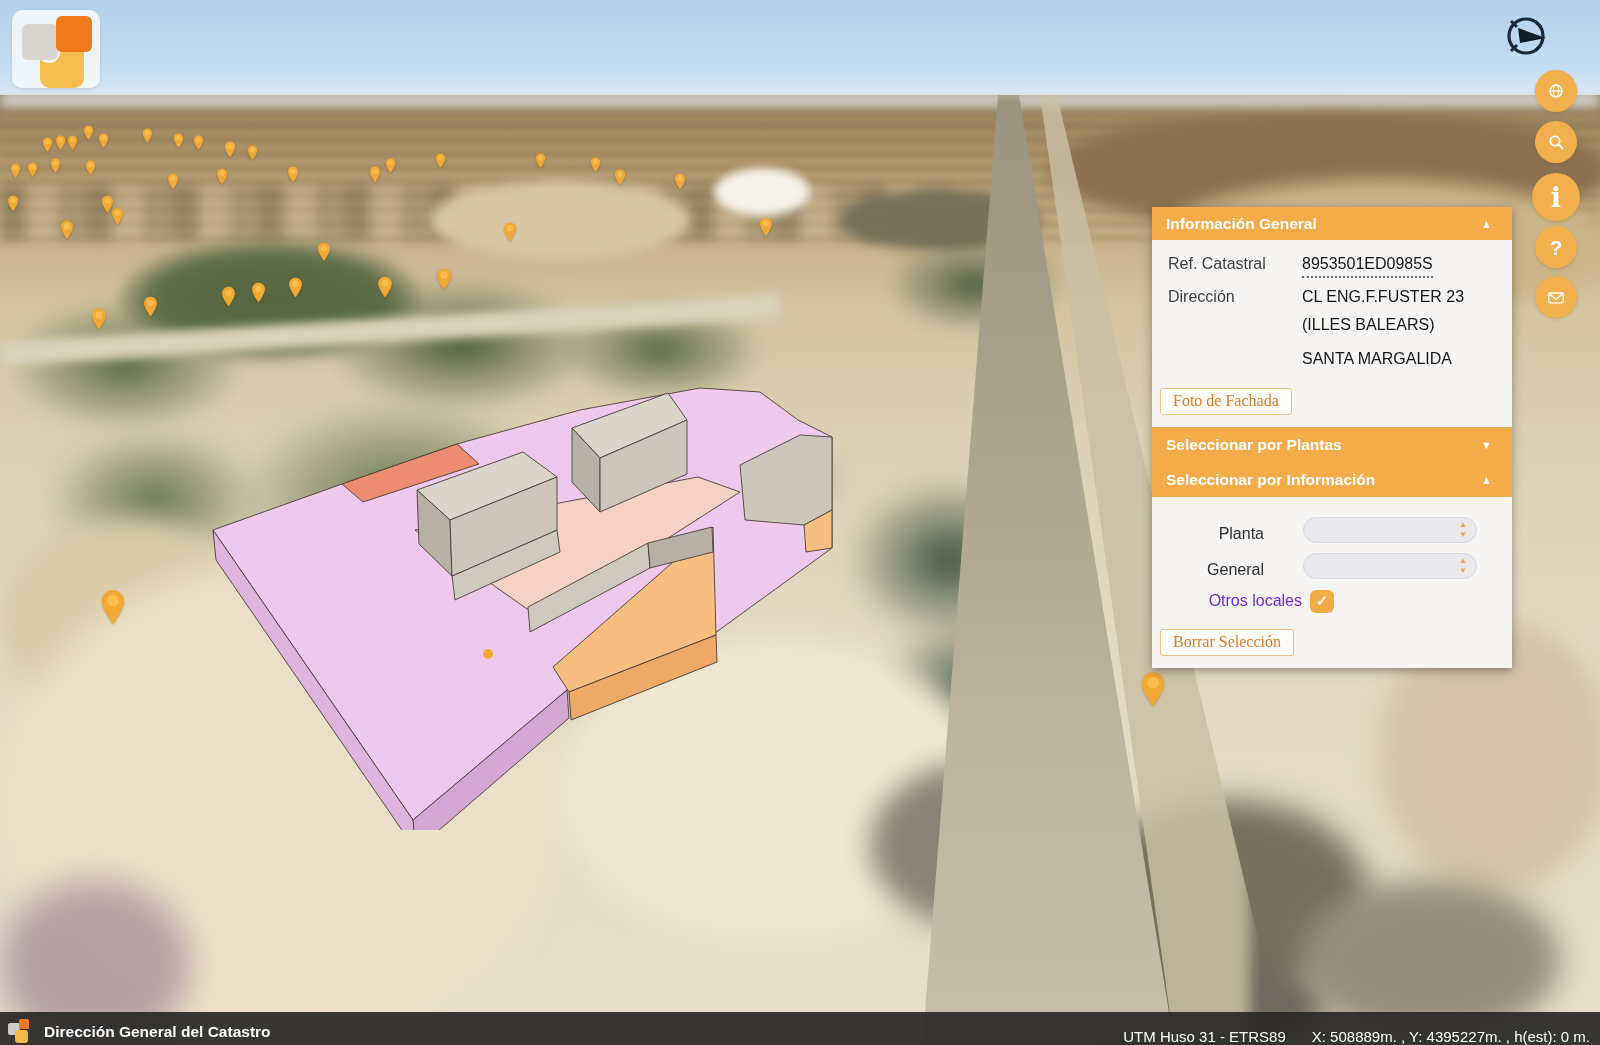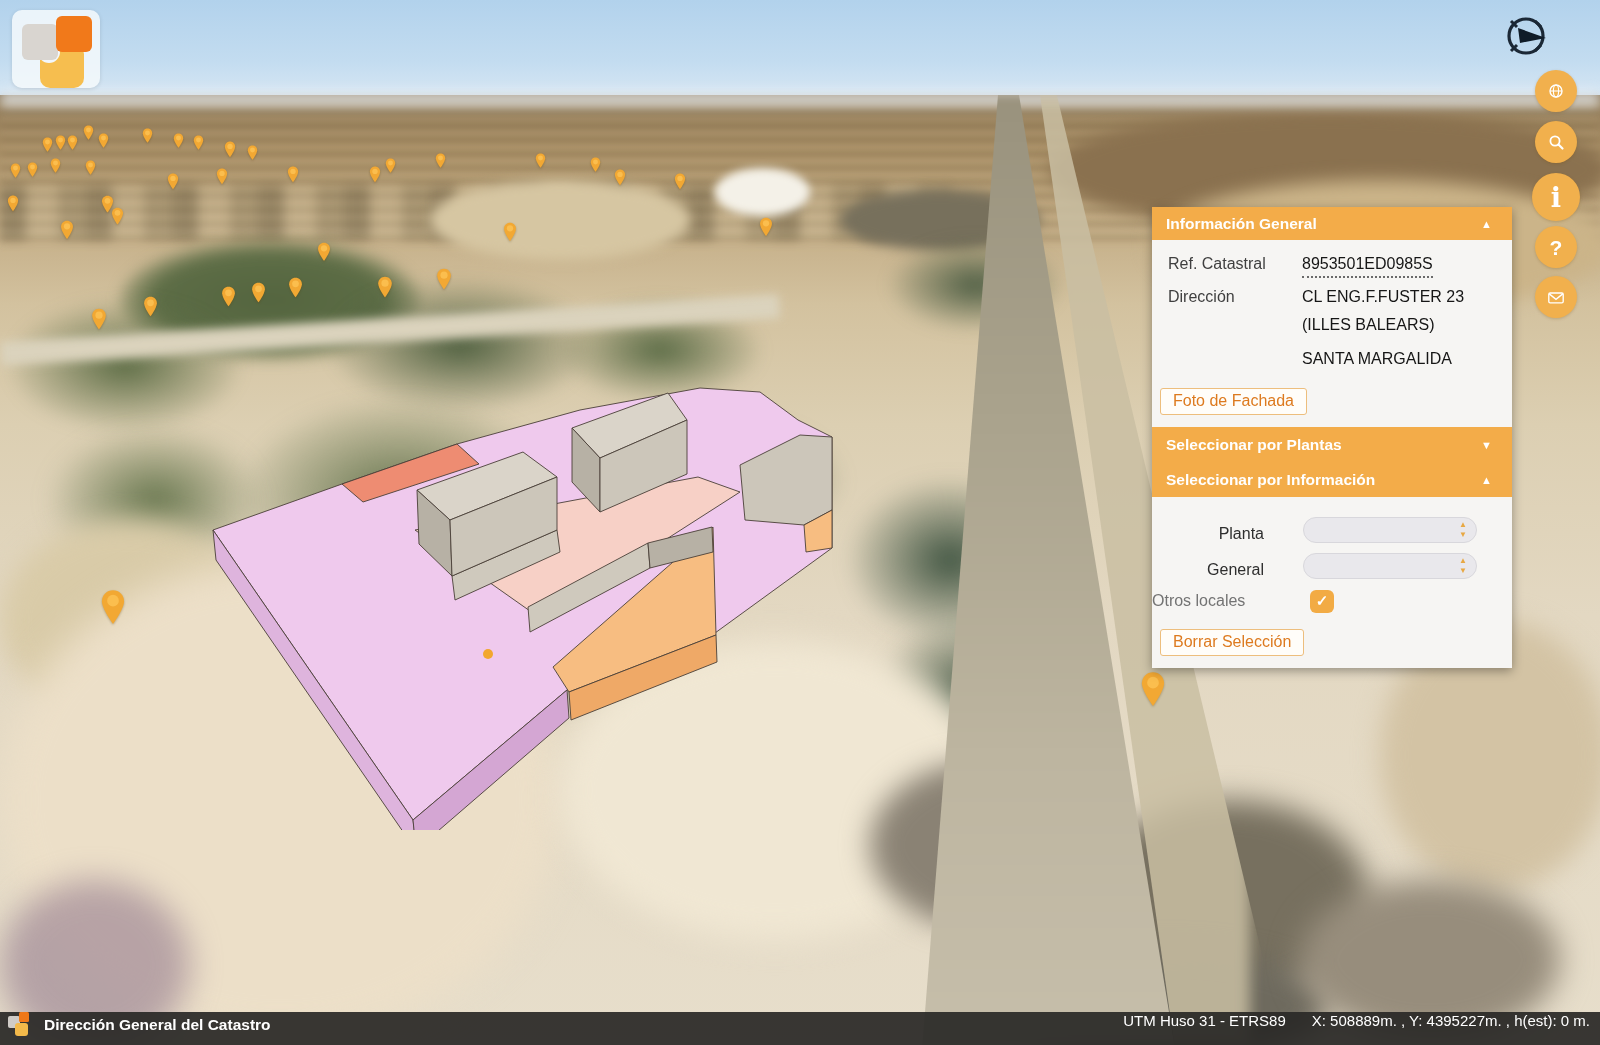--- a/index.html
+++ b/index.html
@@ -52,39 +52,39 @@
   .panel-header{height:33px;background:#f3ac49;color:#fff;font-weight:bold;font-size:15.5px;
     display:flex;align-items:center;padding:0 14px;cursor:pointer;position:relative;}
   .panel-header .arrow{position:absolute;right:20px;font-size:11px;}
   .rows{padding:8px 0 10px 0;}
   .row{display:flex;padding:3px 0;line-height:25px;}
   .row .lbl{width:150px;padding-left:16px;color:#3f3f3f;}
   .row .val{color:#161616;}
   .ref-link{border-bottom:2px dotted #6a6a6a;cursor:pointer;}
   .panel-btn{display:inline-block;margin:4px 0 10px 8px;background:#fffdf9;
     border:1px solid #edbe7d;border-radius:3px;color:#dd7a1f;font-size:16px;
-    padding:3px 12px 4px 12px;cursor:pointer;font-family:Liberation Sans, sans-serif;}
+    padding:3px 12px 4px 12px;cursor:pointer;font-family:Liberation Serif, serif;}
   .hdr-block .panel-header{height:35px;}
   .form{padding:10px 0 4px 0;}
   .form-row{display:flex;align-items:flex-end;height:34px;margin:2px 0;}
   .form-row .flbl{width:112px;text-align:right;color:#2e2e2e;}
   .pill{margin-left:39px;width:174px;height:26px;border-radius:13px;background:#e9e8ec;
     border:1px solid #d8d7dc;position:relative;cursor:pointer;}
   .pill .pval{position:absolute;left:12px;top:3px;font-size:14px;color:#444;}
   .pill .updown{position:absolute;right:9px;top:2px;color:#e8a843;font-size:8px;line-height:10px;
     display:flex;flex-direction:column;align-items:center;}
   .chk-row{display:flex;align-items:center;height:32px;margin-top:6px;}
-  .chk-row .clbl{width:150px;color:#737373;}
+  .chk-row .clbl{width:150px;text-align:right;color:#6d28d9;}
   .checkbox{margin-left:8px;width:24px;height:23px;border-radius:6px;background:#f2ab44;
     color:#fff;font-size:15px;font-weight:bold;display:flex;align-items:center;justify-content:center;
     cursor:pointer;}
 
   
   .statusbar{position:absolute;left:0;top:1012px;width:1600px;height:33px;
-    background:rgba(42,41,39,.93);color:#fff;display:flex;align-items:flex-start;z-index:9;}
+    background:rgba(42,41,39,.93);color:#fff;display:flex;align-items:flex-end;z-index:9;}
   .statusbar .left{display:flex;align-items:center;gap:10px;padding-left:8px;flex:1;}
   .statusbar .agency{font-weight:bold;font-size:15.5px;}
   .statusbar .right{display:flex;gap:26px;padding-right:10px;font-size:15px;}
   .mini-logo{position:relative;width:26px;height:26px;}
   .mini-logo i{position:absolute;display:block;}
 
   .z2{z-index:2}.z3{z-index:3}.z5{z-index:5}.z6{z-index:6}
 </style>
 </head>
 <body>

